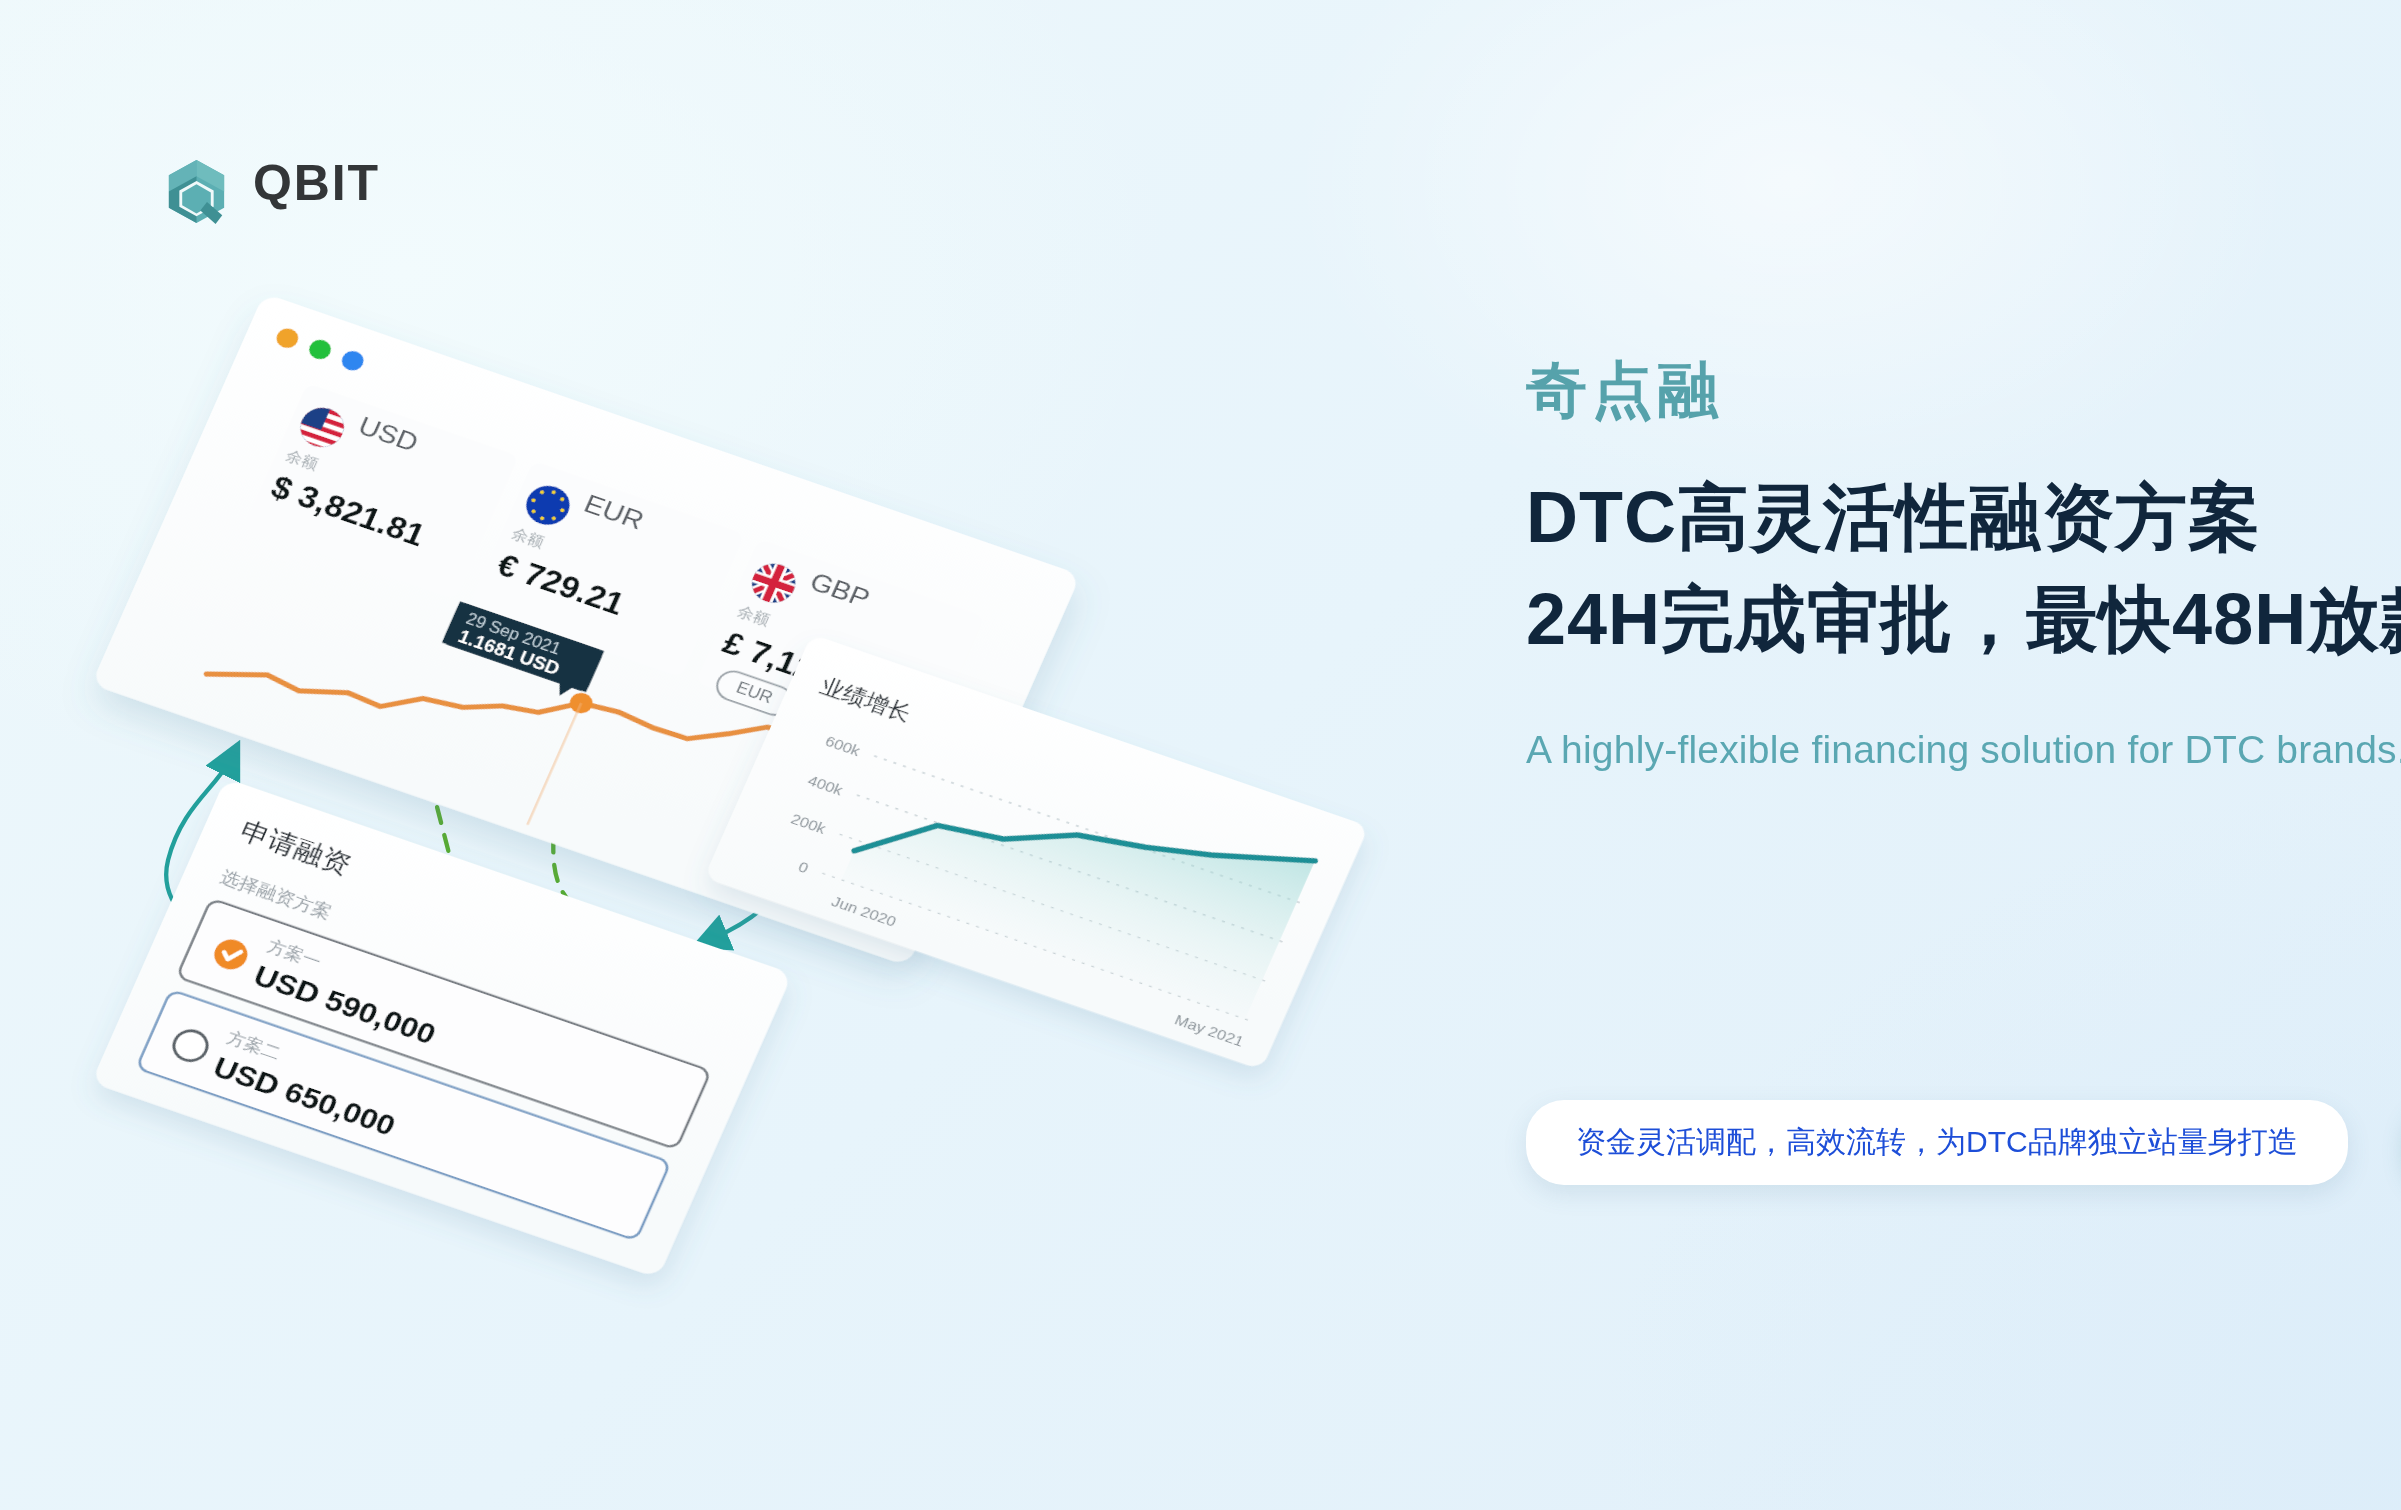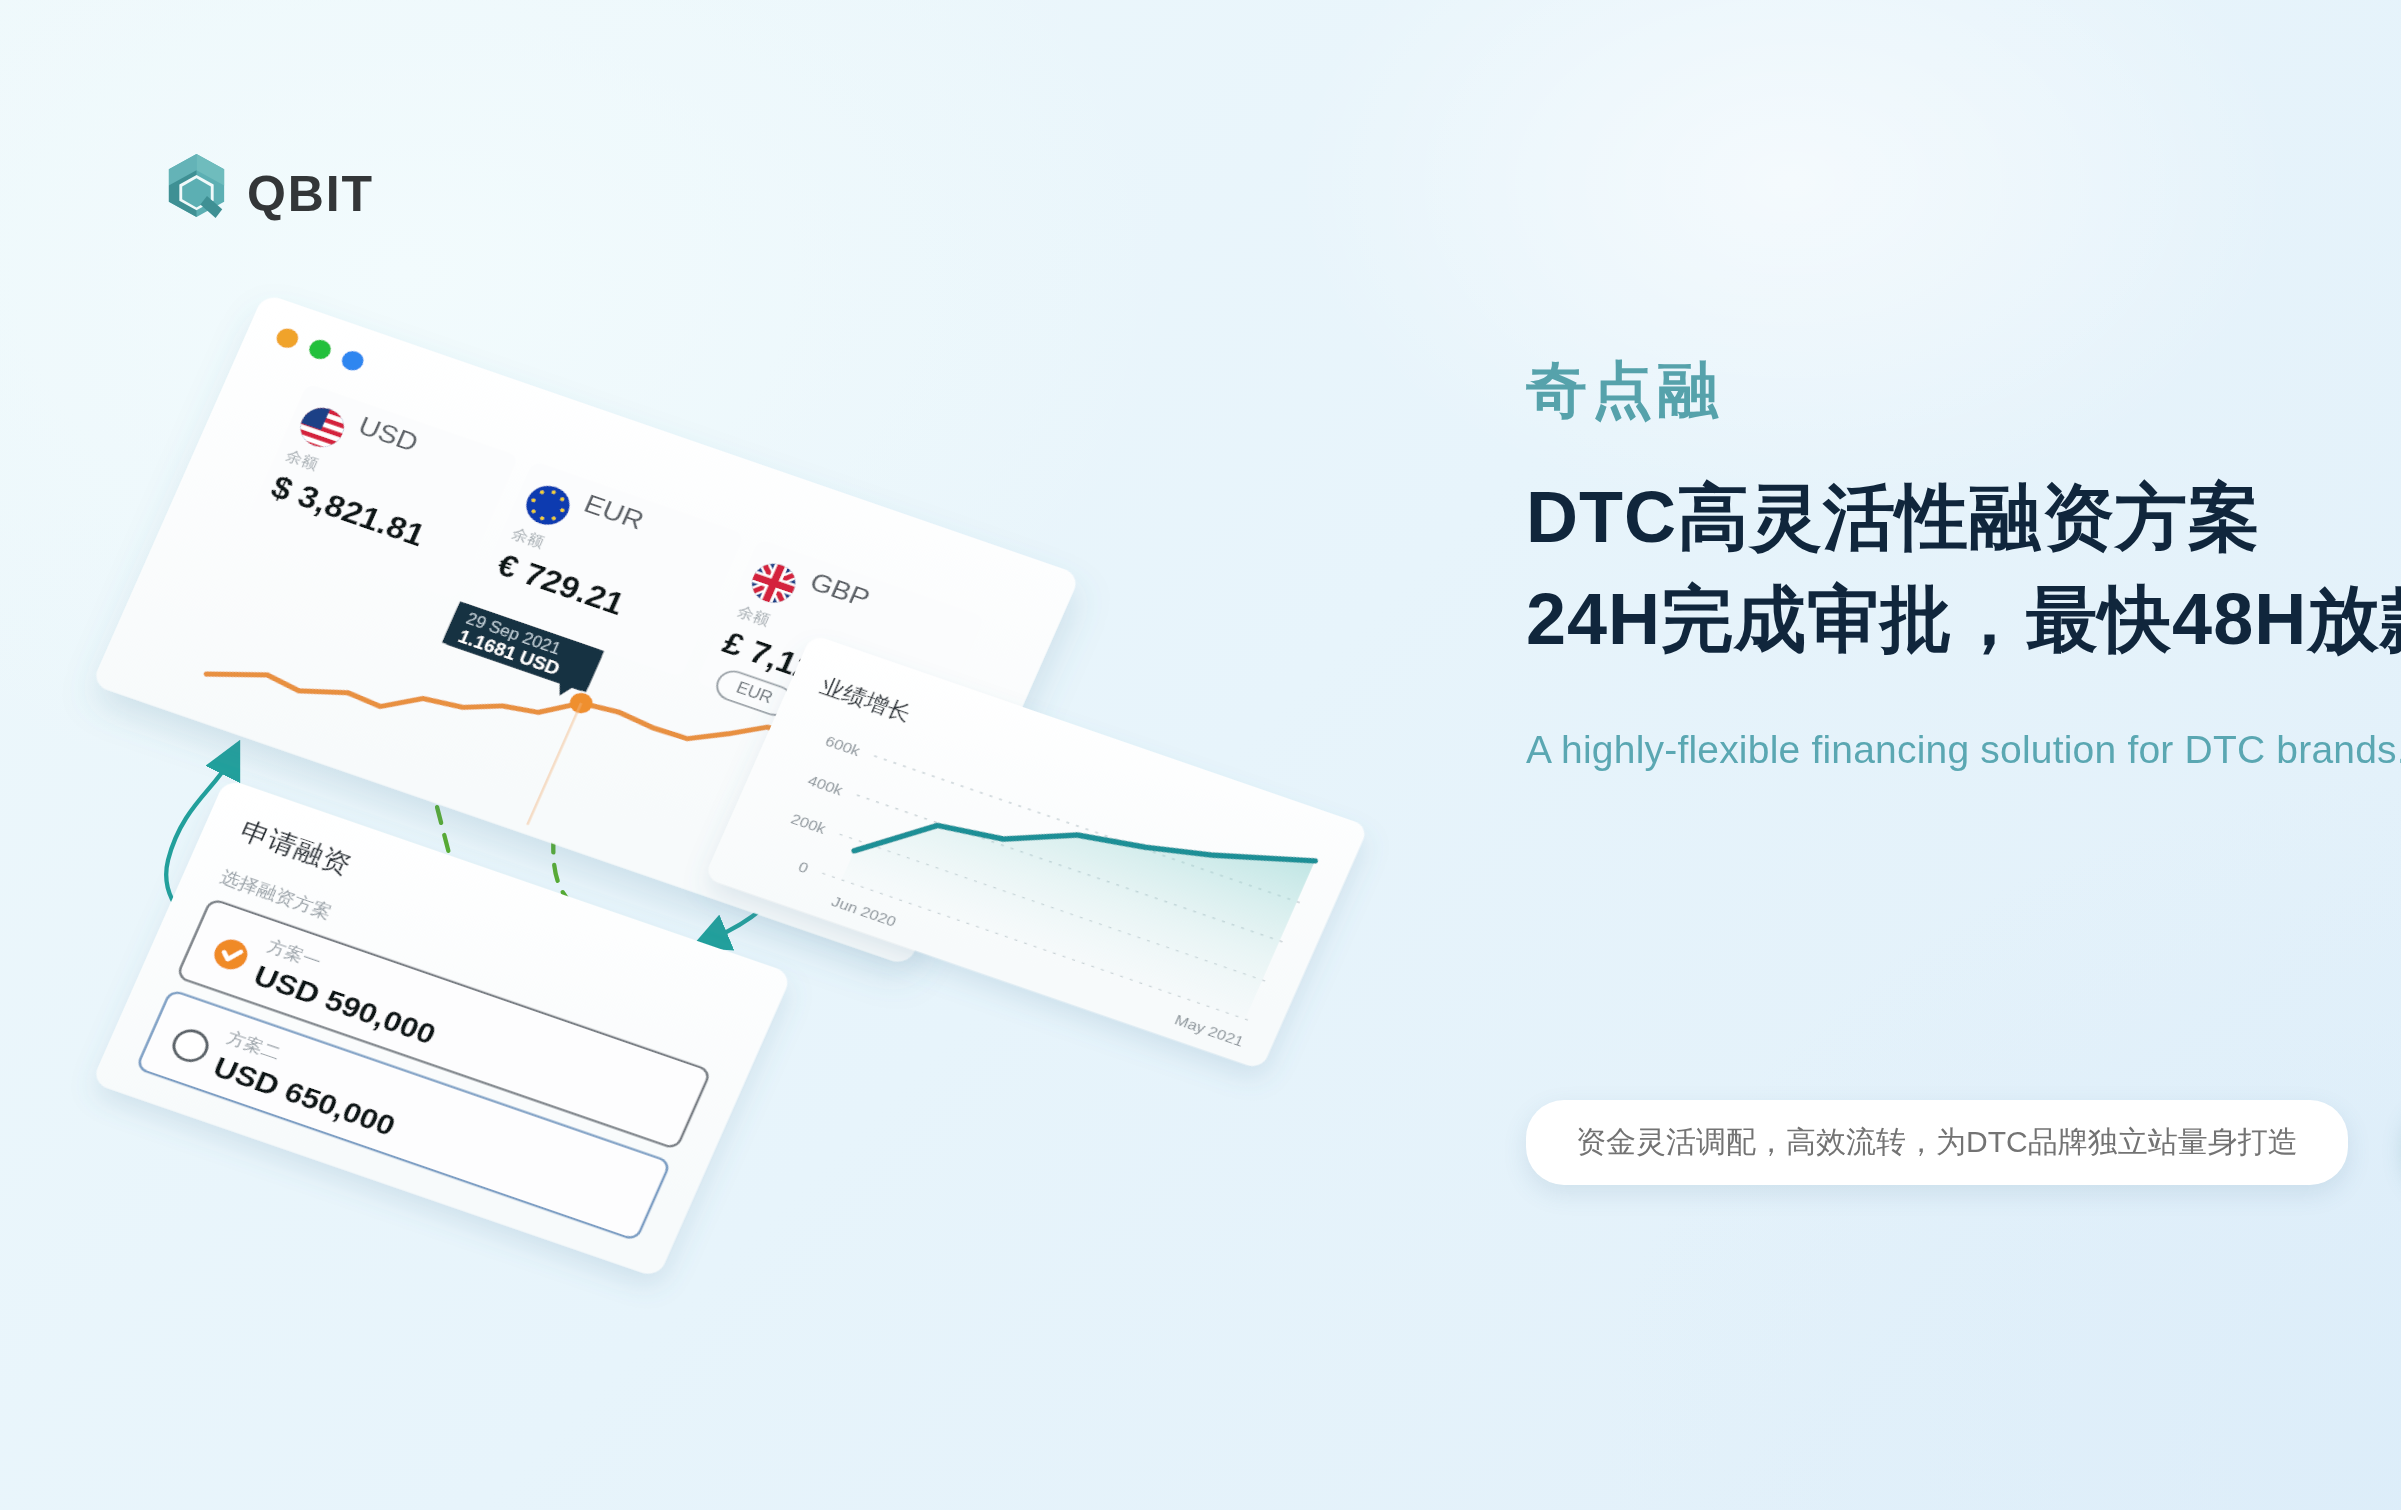--- a/index.html
+++ b/index.html
@@ -14,34 +14,34 @@
       radial-gradient(ellipse 1249px 865px at 14% 18%, #f2fbfd 0%, rgba(242,251,253,0) 62%),
       radial-gradient(ellipse 1441px 1057px at 88% 96%, #dcedf9 0%, rgba(220,237,249,0) 65%),
       linear-gradient(135deg,#eef8fb 0%,#e7f4fb 45%,#dfeef9 100%);
   }
   .bg2{
     position:absolute;inset:0;
     background:radial-gradient(ellipse 720px 480px at 62% 12%, rgba(255,255,255,.55) 0%, rgba(255,255,255,0) 70%);
   }
 
   
-  .logo{position:absolute;left:166px;top:152px;display:flex;align-items:flex-end;gap:20px;}
+  .logo{position:absolute;left:166px;top:158px;display:flex;align-items:flex-start;gap:26px;}
   .logo-mark{width:61px;height:67px;display:block;}
   .logo-word{font-size:50px;font-weight:bold;color:#333638;letter-spacing:1.9px;line-height:1;}
 
   
   .right{position:absolute;left:1526px;top:355px;width:1268px;}
   .eyebrow{font-size:61px;font-weight:bold;color:#56a2ab;letter-spacing:4.8px;line-height:1.15;margin:0 0 41px 0;}
   .headline{font-size:72px;font-weight:bold;color:#10263c;letter-spacing:1px;line-height:1.42;margin:0;}
   .subtitle{font-size:39px;color:#5aa7b2;letter-spacing:0.2px;line-height:1.3;margin:54px 0 0 0;font-weight:400;}
 
   .cta-row{position:absolute;left:1526px;top:1098px;display:flex;align-items:center;gap:57px;}
   .pill{
     background:#ffffff;border-radius:38px;
-    padding:22px 50px;font-size:30px;color:#737373;white-space:nowrap;
+    padding:22px 50px;font-size:30px;color:#1d4ed8;white-space:nowrap;
     box-shadow:0 8.6px 25px rgba(60,110,140,.13);
   }
   .cta-btn{
     background:#69adb3;color:#ffffff;border:none;border-radius:38px;
     padding:24px 44px;font-size:30px;white-space:nowrap;cursor:pointer;
     box-shadow:0 8.6px 22px rgba(70,140,150,.26);
     font-family:inherit;
   }
 
   

